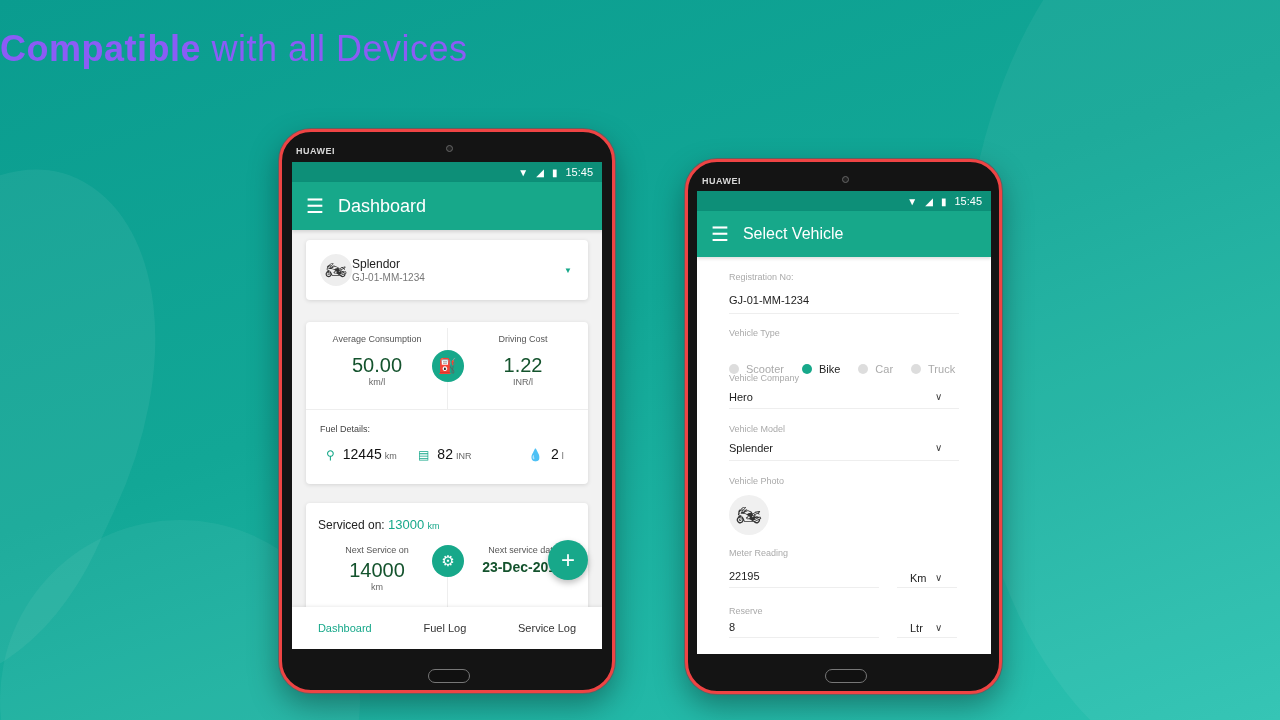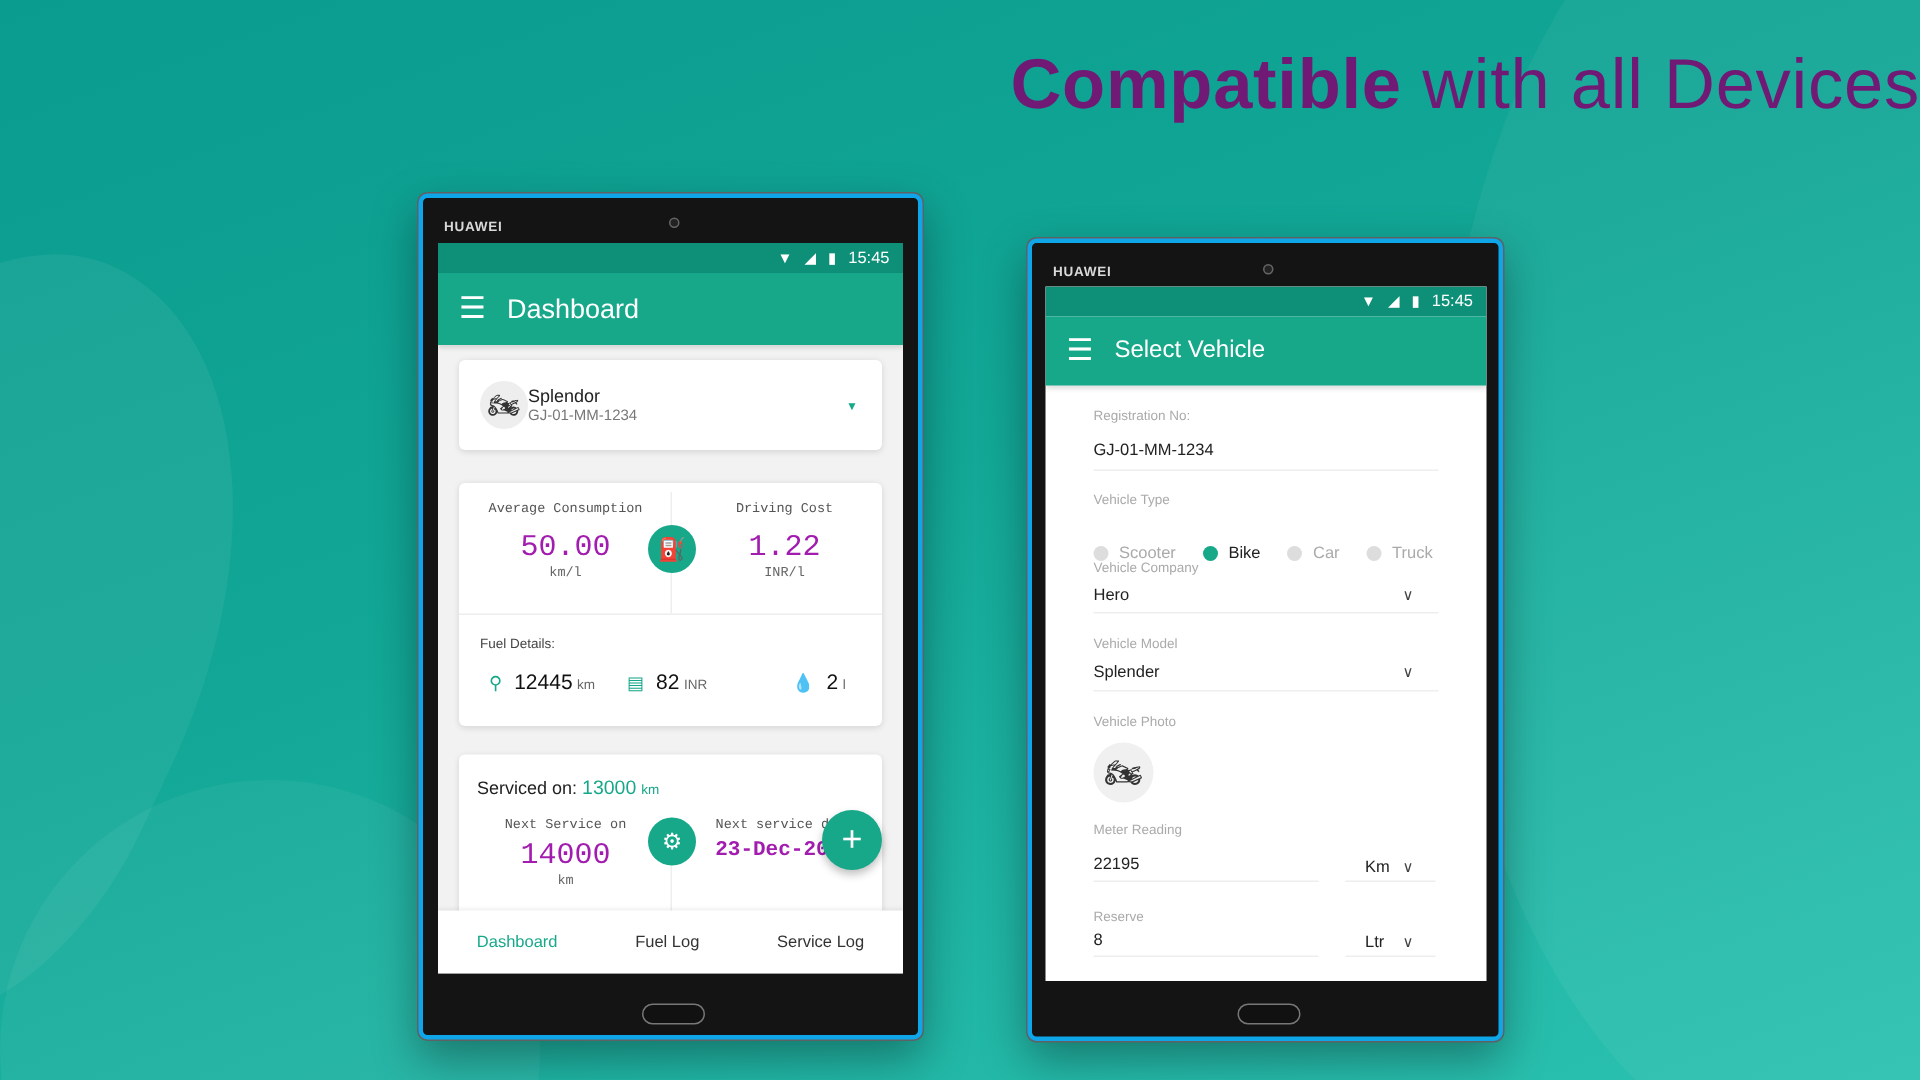--- a/index.html
+++ b/index.html
@@ -16,30 +16,30 @@
   }
   .bg-shape2 {
     position: absolute; right: -200px; top: -120px; width: 520px; height: 900px;
     background: rgba(255,255,255,0.05); border-radius: 50%;
   }
   .bg-shape3 {
     position: absolute; left: 0; bottom: -160px; width: 360px; height: 360px;
     background: rgba(255,255,255,0.05); border-radius: 50%;
   }
   .headline {
-    position: absolute; top: 28px; left: 0; width: 100%; text-align: right;
-    color: #701a75; font-size: 47px; letter-spacing: 0.5px;
+    position: absolute; top: 28px; left: 0; width: 100%; text-align: left;
+    color: #8b5cf6; font-size: 36px; letter-spacing: 0.5px;
   }
   .headline b { font-weight: 700; }
   .headline span.rest { font-weight: 400; }
 
   
   .device {
-    position: absolute; background: #141414; border-radius: 6px;
-    border: 3px solid #0ea5e9;
+    position: absolute; background: #141414; border-radius: 32px;
+    border: 3px solid #ef4444;
     box-shadow: 0 0 0 1px #5e6262, 0 12px 30px rgba(0,0,0,0.35);
   }
   .device .brand {
     position: absolute; top: 14px; left: 14px; color: #d9d9d9;
     font-size: 9px; font-weight: 700; letter-spacing: 0.5px;
   }
   .device .camera {
     position: absolute; top: 13px; width: 7px; height: 7px; border-radius: 50%;
     border: 1px solid #666; background: #222;
   }
@@ -77,23 +77,23 @@
     display: flex; align-items: center; justify-content: center; font-size: 17px; color: #333;
   }
   .vehicle-text { }
   .vehicle-name { font-size: 12px; color: #222; }
   .vehicle-reg { font-size: 10px; color: #777; margin-top: 1px; }
   .dd-caret { position: absolute; right: 16px; top: 26px; color: #17a88a; font-size: 8px; }
 
   .cons-card { top: 160px; height: 162px; }
   .cons-top { position: relative; height: 88px; border-bottom: 1px solid #eee; }
   .vdivider { position: absolute; left: 141px; top: 6px; bottom: 0; width: 1px; background: #eee; }
-  .metric { position: absolute; top: 12px; width: 130px; text-align: center; font-family: Liberation Mono, monospace; }
+  .metric { position: absolute; top: 12px; width: 130px; text-align: center; }
   .metric .lbl { font-size: 9px; color: #555; }
-  .metric .val { font-size: 20px; color: #a21caf; margin-top: 10px; }
+  .metric .val { font-size: 20px; color: #14532d; margin-top: 10px; }
   .metric .unit { font-size: 9px; color: #666; }
   .round-ic {
     position: absolute; width: 32px; height: 32px; border-radius: 50%; background: #17a88a;
     color: #fff; display: flex; align-items: center; justify-content: center; font-size: 15px;
   }
   .fuel-label { position: absolute; left: 14px; top: 102px; font-size: 9px; color: #444; text-align: center; }
   .fuel-row { position: absolute; left: 20px; top: 124px; right: 14px; display: flex; align-items: center; }
   .fuel-item { display: flex; align-items: baseline; gap: 3px; }
   .fuel-item .fi { color: #17a88a; font-size: 12px; margin-right: 5px; }
   .fuel-item .fv { font-size: 14px; color: #111; }

